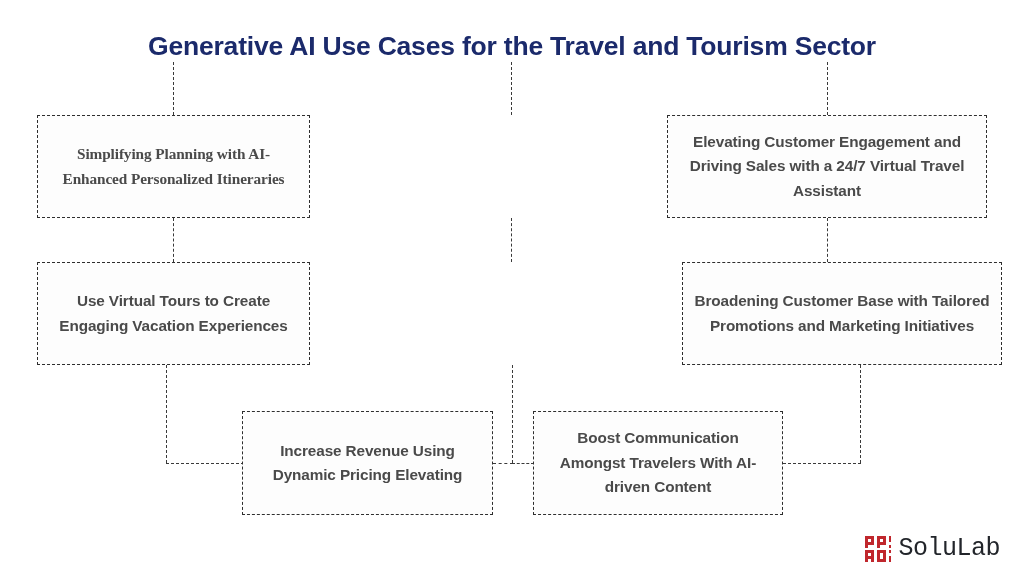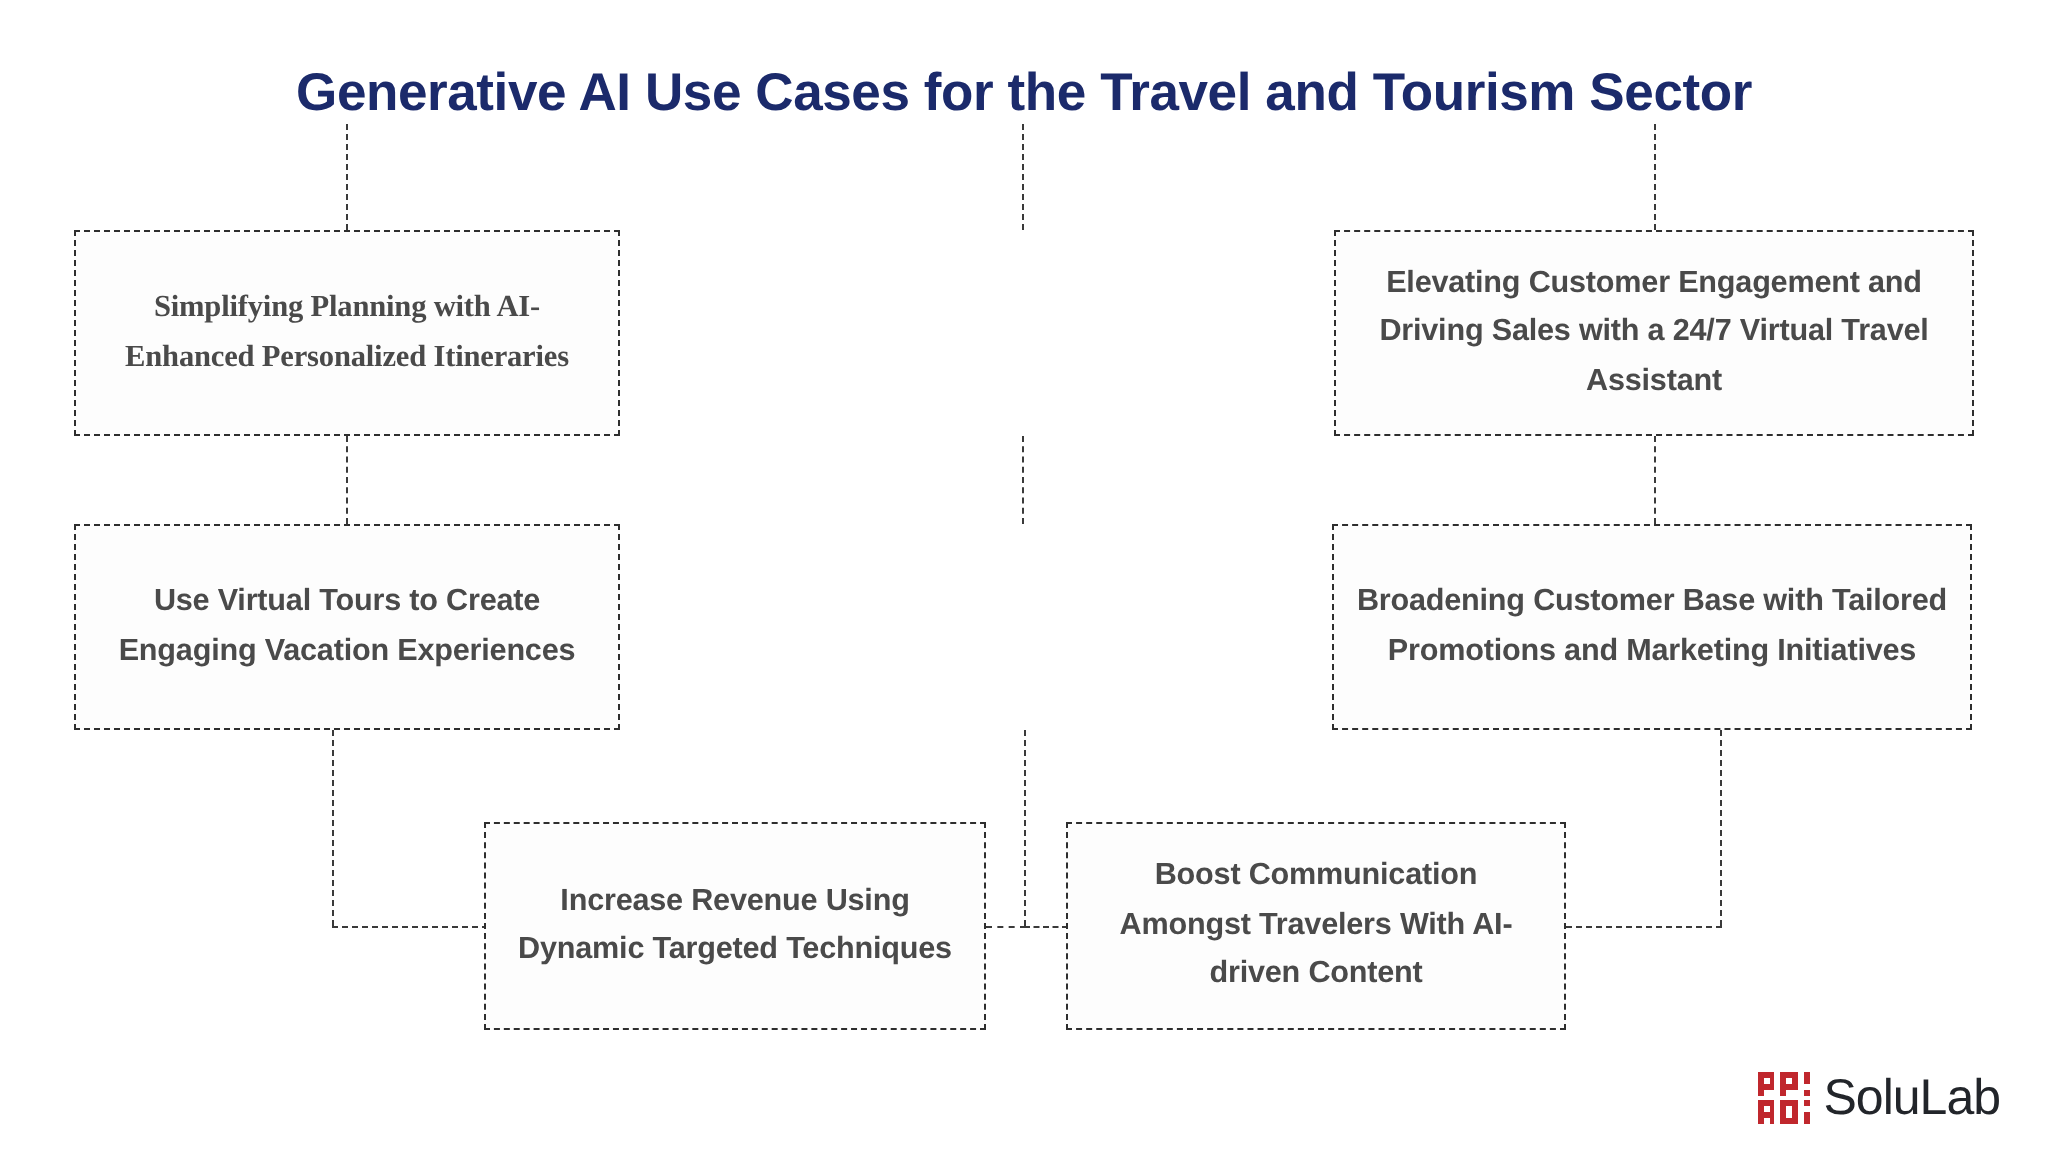--- a/index.html
+++ b/index.html
@@ -67,20 +67,21 @@
   }
 
   
   .logo {
     position: absolute;
     right: 24px;
     bottom: 14px;
     display: flex;
     align-items: center;
     gap: 7px;
+    font-family: Liberation Mono, monospace;
   }
   .logo-mark {
     width: 26px;
     height: 26px;
     display: grid;
     grid-template-columns: repeat(9, 1fr);
     grid-template-rows: repeat(9, 1fr);
     gap: 0;
   }
   .logo-mark i {
@@ -124,26 +125,26 @@
   <div class="node" style="left:37px;  top:115px; width:273px; height:103px;font-family:Liberation Serif, serif;">
     <div class="node-label">Simplifying Planning with AI-Enhanced Personalized Itineraries</div>
   </div>
   <div class="node" style="left:667px; top:115px; width:320px; height:103px;justify-content:center;">
     <div class="node-label">Elevating Customer Engagement and Driving Sales with a 24/7 Virtual Travel Assistant</div>
   </div>
 
   <div class="node" style="left:37px;  top:262px; width:273px; height:103px;">
     <div class="node-label">Use Virtual Tours to Create Engaging Vacation Experiences</div>
   </div>
-  <div class="node" style="left:666px; top:262px; width:320px; height:103px;justify-content:flex-end;">
+  <div class="node" style="left:682px; top:262px; width:320px; height:103px;justify-content:flex-end;">
     <div class="node-label">Broadening Customer Base with Tailored Promotions and Marketing Initiatives</div>
   </div>
 
   <div class="node" style="left:242px; top:411px; width:251px; height:104px;">
-    <div class="node-label">Increase Revenue Using Dynamic Targeted Techniques</div>
+    <div class="node-label">Increase Revenue Using Dynamic Pricing Elevating</div>
   </div>
   <div class="node" style="left:533px; top:411px; width:250px; height:104px;justify-content:center;">
     <div class="node-label">Boost Communication Amongst Travelers With AI-driven Content</div>
   </div>
 
   <div class="logo">
     <div class="logo-mark" id="logo-mark">
         <i style="background: rgb(192, 39, 45);"></i>
         <i style="background: rgb(192, 39, 45);"></i>
         <i style="background: rgb(192, 39, 45);"></i>

